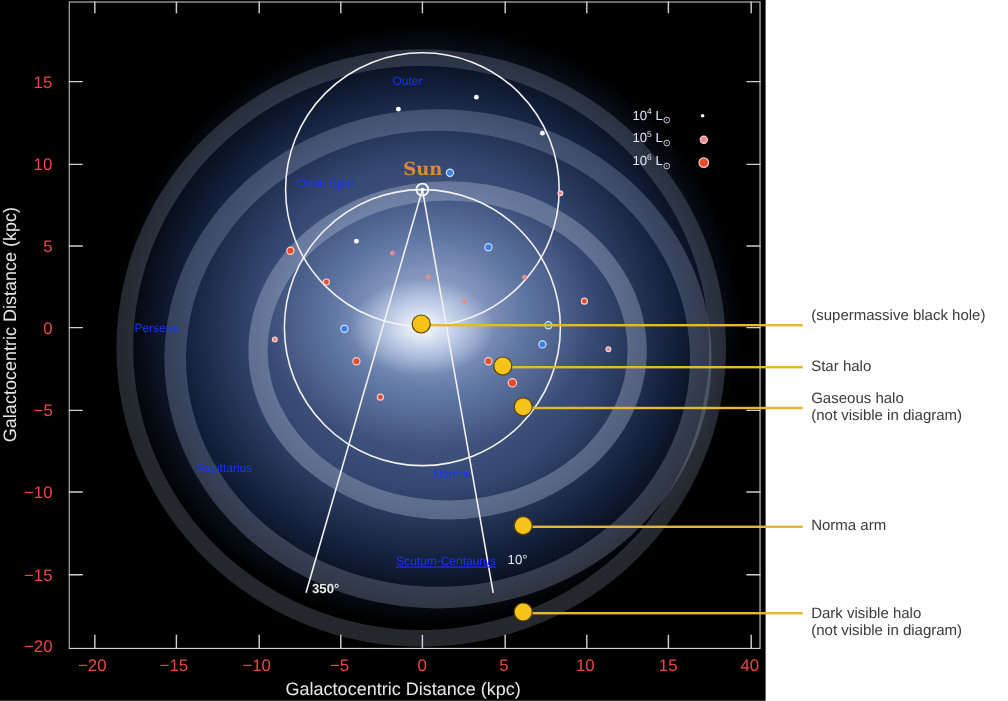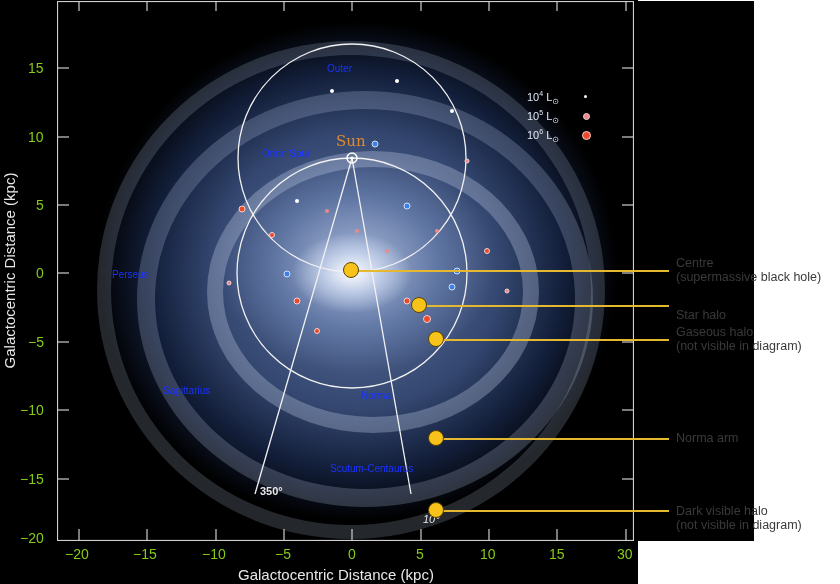--- a/index.html
+++ b/index.html
@@ -1,29 +1,29 @@
 <!DOCTYPE html>
 <html><head>
 <meta charset="utf-8">
 <style>
   html,body{margin:0;padding:0;background:#fff;}
   body{width:840px;height:584px;position:relative;overflow:hidden;font-family:"Liberation Sans",sans-serif;}
   #figure{position:absolute;left:0;top:0;width:638px;height:584px;background:#000;}
-  #plot{position:absolute;left:57px;top:1px;width:697px;height:540px;overflow:hidden;
+  #plot{position:absolute;left:57px;top:1px;width:577px;height:540px;overflow:hidden;
     background:
       radial-gradient(ellipse 60px 40px at 295px 272px, rgba(255,255,255,0.95), rgba(220,230,250,0.6) 50%, rgba(0,0,0,0) 100%),
       radial-gradient(ellipse 140px 110px at 300px 262px, rgba(190,205,235,0.75), rgba(130,155,205,0.4) 60%, rgba(0,0,0,0) 100%),
       radial-gradient(ellipse 260px 250px at 300px 270px, rgba(110,135,185,0.85), rgba(70,95,150,0.75) 55%, rgba(30,50,95,0.6) 80%, rgba(0,0,0,0) 100%),
       #000;}
   .arm{position:absolute;border-radius:50%;border:14px solid rgba(200,215,245,0.22);}
   svg.overlay{position:absolute;left:0;top:0;}
-  .tick-label{position:absolute;color:#84cc16;font-size:14px;line-height:14px;text-align:center;}
+  .tick-label{position:absolute;color:#ef4444;font-size:14px;line-height:14px;text-align:center;}
   .axis-title{position:absolute;color:#e8e8e8;font-size:15px;white-space:nowrap;}
   .arm-label{position:absolute;color:#1a33ff;font-size:10px;white-space:nowrap;}
-  .sun-label{position:absolute;color:#e08a2c;font-size:15px;font-weight:normal;font-family:"DejaVu Serif",serif;}
+  .sun-label{position:absolute;color:#e08a2c;font-size:15px;font-weight:bold;font-family:"DejaVu Serif",serif;}
   .deg-label{position:absolute;color:#e8e8e8;font-size:11px;}
   .legend-row{position:absolute;color:#dfe6f5;font-size:11px;white-space:nowrap;}
   .legend-dot{position:absolute;border-radius:50%;}
   .annot{position:absolute;left:676px;color:#3a3a3a;font-size:12.5px;line-height:14px;}
   .lead{position:absolute;height:1.5px;background:#e6b830;}
   .marker{position:absolute;width:14px;height:14px;border-radius:50%;background:#f7c31b;border:1.5px solid #5a4300;}
 </style>
 </head>
 <body>
 
@@ -98,28 +98,28 @@
         <line x1="577" y1="204" x2="565" y2="204"></line>
           <line x1="577" y1="272" x2="565" y2="272"></line>
         <line x1="577" y1="341" x2="565" y2="341"></line>
           <line x1="577" y1="409" x2="565" y2="409"></line>
         <line x1="577" y1="478" x2="565" y2="478"></line>
       </g>
       <rect x="0.5" y="0.5" width="576" height="539" fill="none" stroke="#d0d0d0" stroke-width="1.2"></rect>
     </svg>
 
     <div class="arm-label" style="left:270px;top:62px;">Outer</div>
-    <div class="arm-label" style="left:205px;top:147px;">Orion Spur</div>
+    <div class="arm-label" style="left:190px;top:147px;">Orion Spur</div>
     <div class="arm-label" style="left:55px;top:268px;">Perseus</div>
     <div class="arm-label" style="left:106px;top:384px;">Sagittarius</div>
     <div class="arm-label" style="left:292px;top:389px;margin-left:12px;">Norma</div>
-    <div class="arm-label" style="left:273px;top:462px;">Scutum-Centaurus</div>
+    <div class="arm-label" style="left:273px;top:462px;text-decoration:underline;">Scutum-Centaurus</div>
     <div class="sun-label" style="left:279px;top:131px;">Sun</div>
     <div class="deg-label" style="left:203px;top:484px;font-weight:bold;">350°</div>
-    <div class="deg-label" style="left:366px;top:512px;font-style:italic;">10°</div>
+    <div class="deg-label" style="left:366px;top:460px;">10°</div>
 
     <div>
       <div class="legend-row" style="left:470px;top:89px;"><span>10</span><sup style="font-size:7px">4</sup> <span>L</span><sub style="font-size:8px">⊙</sub></div>
       <div class="legend-row" style="left:470px;top:108px;"><span>10</span><sup style="font-size:7px">5</sup> <span>L</span><sub style="font-size:8px">⊙</sub></div>
       <div class="legend-row" style="left:470px;top:127px;"><span>10</span><sup style="font-size:7px">6</sup> <span>L</span><sub style="font-size:8px">⊙</sub></div>
       <div class="legend-dot" style="left:527px;top:94px;width:3px;height:3px;background:#fff;"></div>
       <div class="legend-dot" style="left:526px;top:112px;width:5px;height:5px;background:#e88a8a;border:1px solid #f4d0d0;"></div>
       <div class="legend-dot" style="left:525px;top:130px;width:7px;height:7px;background:#e84a2a;border:1px solid #f4d0d0;"></div>
     </div>
   </div>
@@ -134,43 +134,42 @@
   <div class="tick-label" style="left:20px;top:531px;">−20</div>
 
   <div class="tick-label" style="left:65px;top:547px;">−20</div>
   <div class="tick-label" style="left:133px;top:547px;">−15</div>
   <div class="tick-label" style="left:202px;top:547px;">−10</div>
   <div class="tick-label" style="left:275px;top:547px;">−5</div>
   <div class="tick-label" style="left:348px;top:547px;">0</div>
   <div class="tick-label" style="left:416px;top:547px;">5</div>
   <div class="tick-label" style="left:480px;top:547px;">10</div>
   <div class="tick-label" style="left:549px;top:547px;">15</div>
-  <div class="tick-label" style="left:617px;top:547px;">30</div>
+  <div class="tick-label" style="left:617px;top:547px;">40</div>
 
   <div class="axis-title" style="left:238px;top:566px;">Galactocentric Distance (kpc)</div>
   <div class="axis-title" style="left:-101px;top:262px;transform:rotate(-90deg);width:220px;text-align:center;">Galactocentric Distance (kpc)</div>
 </div>
 
 <div class="lead" style="left:351px;top:270px;width:318px;"></div>
 <div class="lead" style="left:419px;top:305px;width:250px;"></div>
 <div class="lead" style="left:436px;top:339px;width:233px;"></div>
 <div class="lead" style="left:436px;top:438px;width:233px;"></div>
 <div class="lead" style="left:436px;top:510px;width:233px;"></div>
 
 <div class="marker" style="left:343px;top:262px;"></div>
 <div class="marker" style="left:411px;top:297px;"></div>
 <div class="marker" style="left:428px;top:331px;"></div>
 <div class="marker" style="left:428px;top:430px;"></div>
 <div class="marker" style="left:428px;top:502px;"></div>
 
 <div class="annot" style="top:256px;">
-  <div>Centre</div>
   <div>(supermassive black hole)</div>
 </div>
-<div class="annot" style="top:308px;">
+<div class="annot" style="top:298px;">
   <div>Star halo</div>
 </div>
 <div class="annot" style="top:325px;">
   <div>Gaseous halo</div>
   <div>(not visible in diagram)</div>
 </div>
 <div class="annot" style="top:431px;">
   <div>Norma arm</div>
 </div>
 <div class="annot" style="top:504px;">

